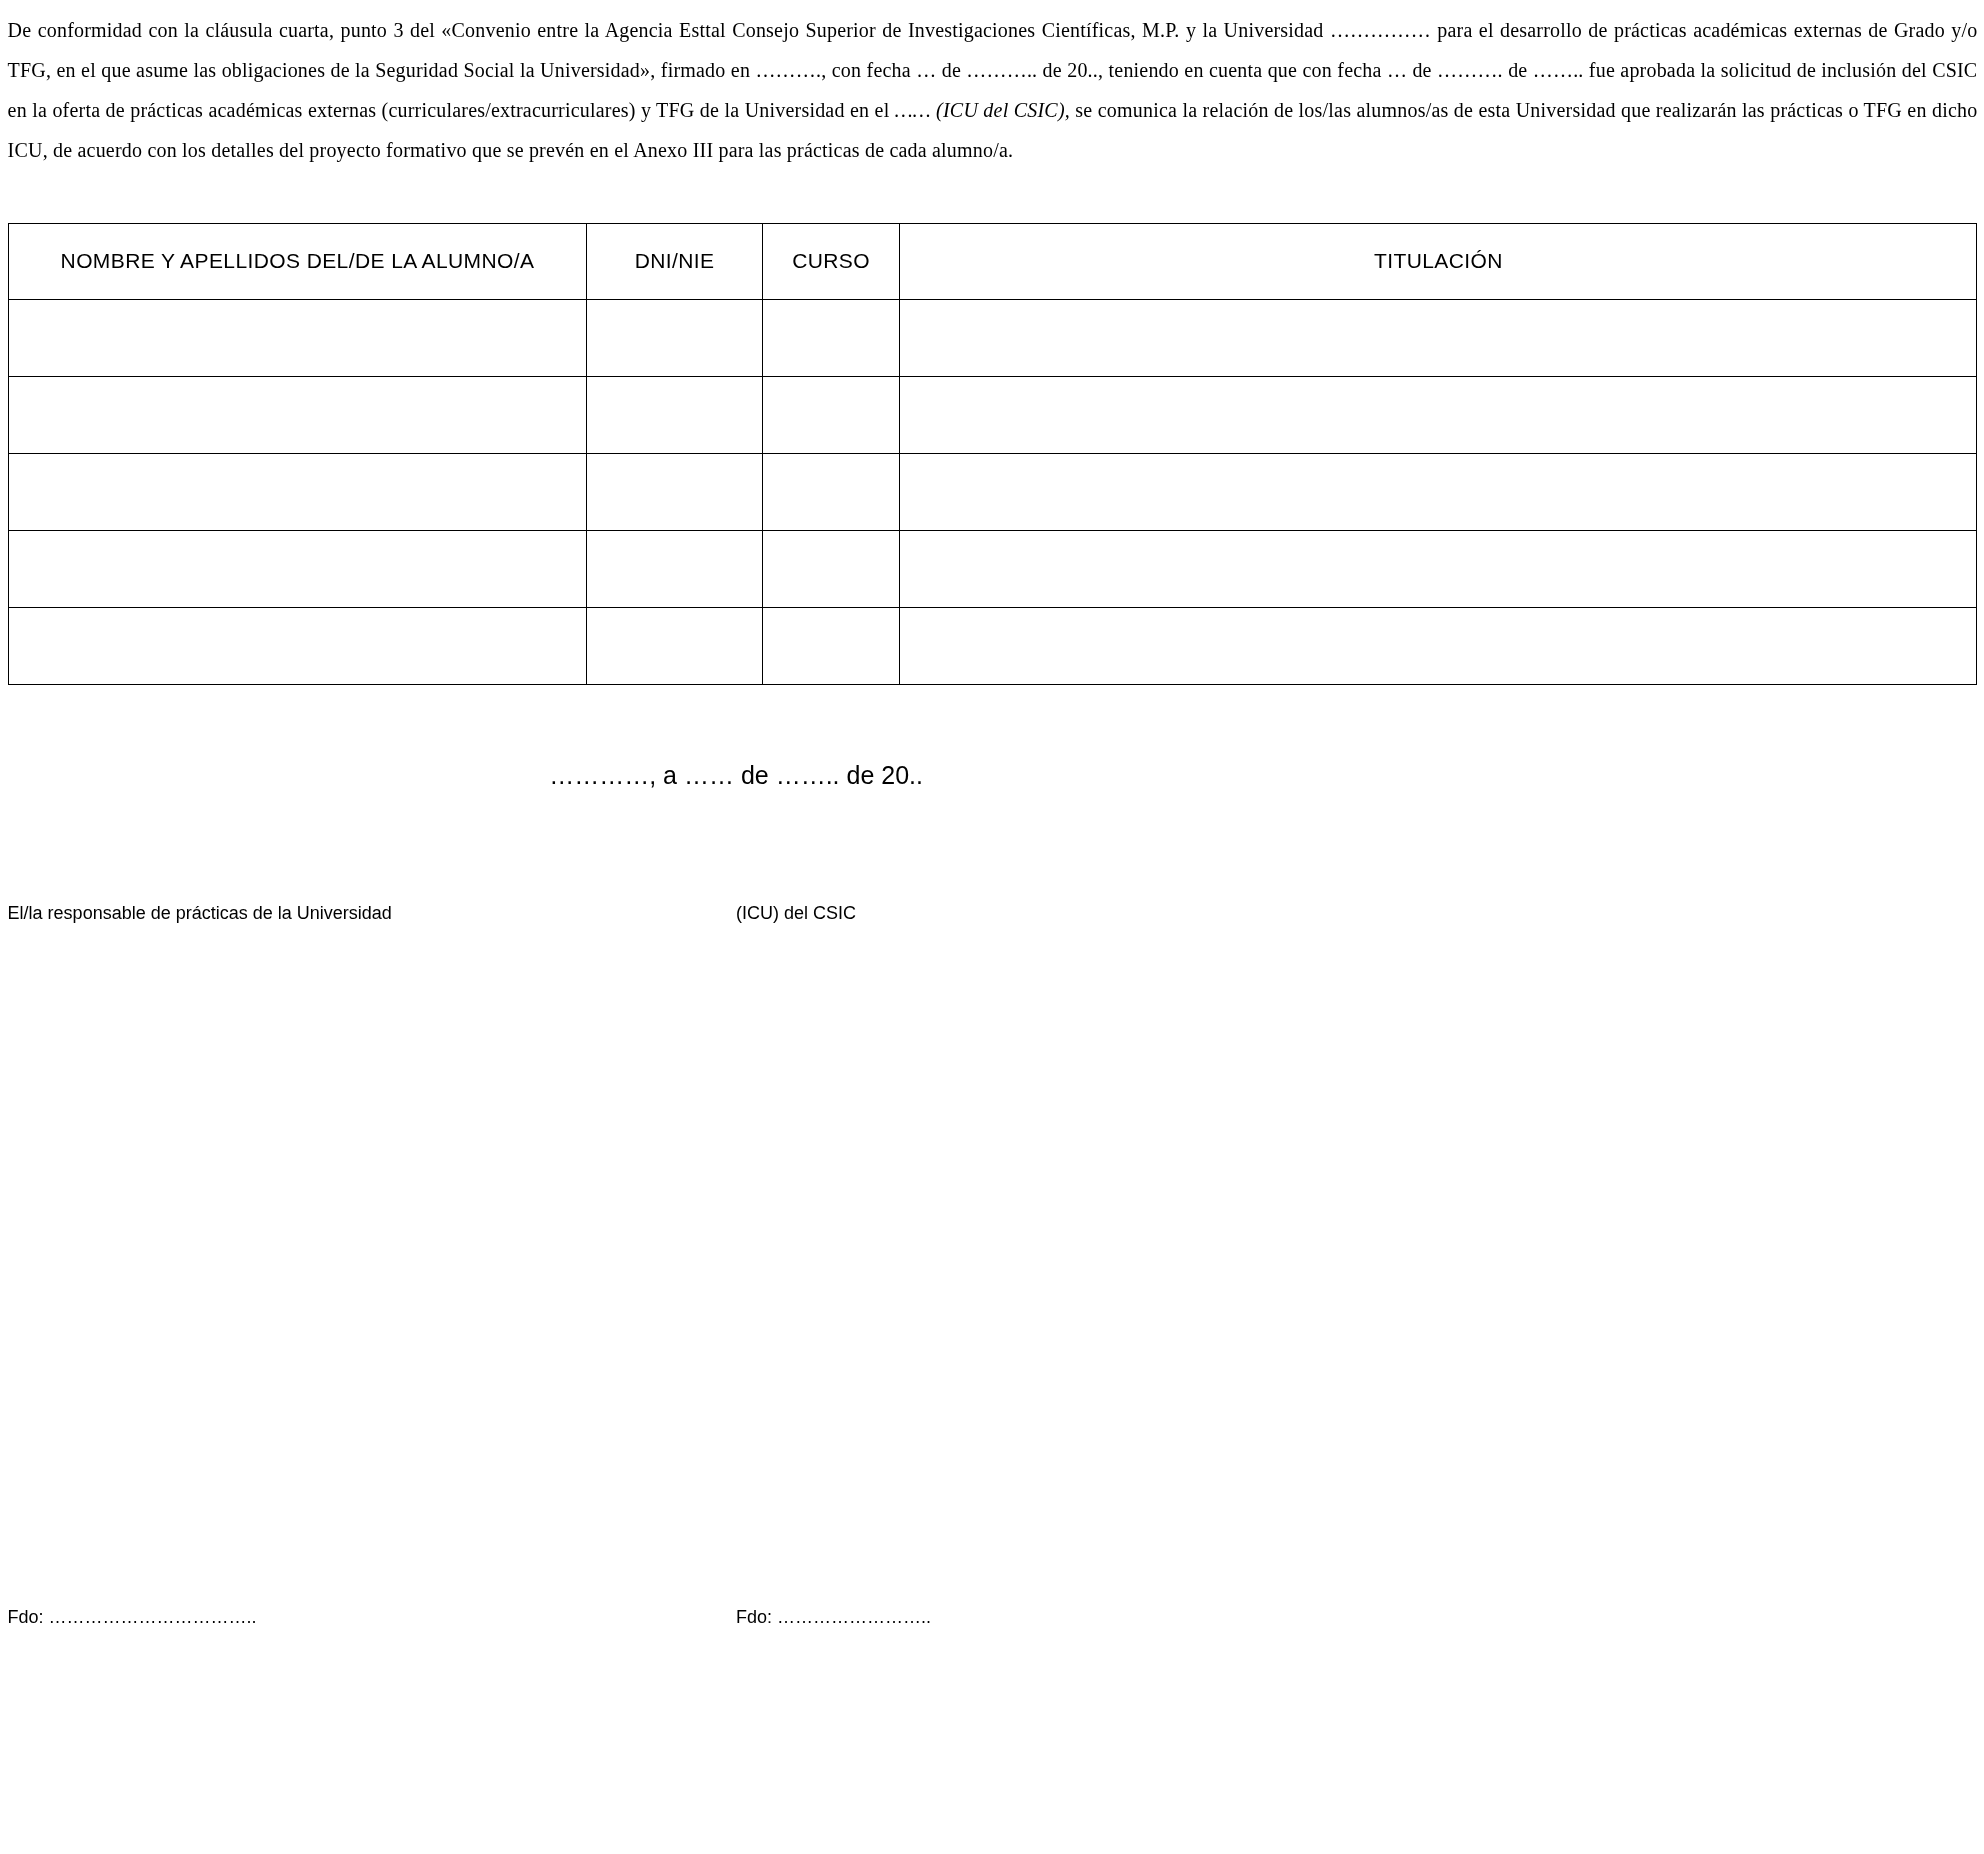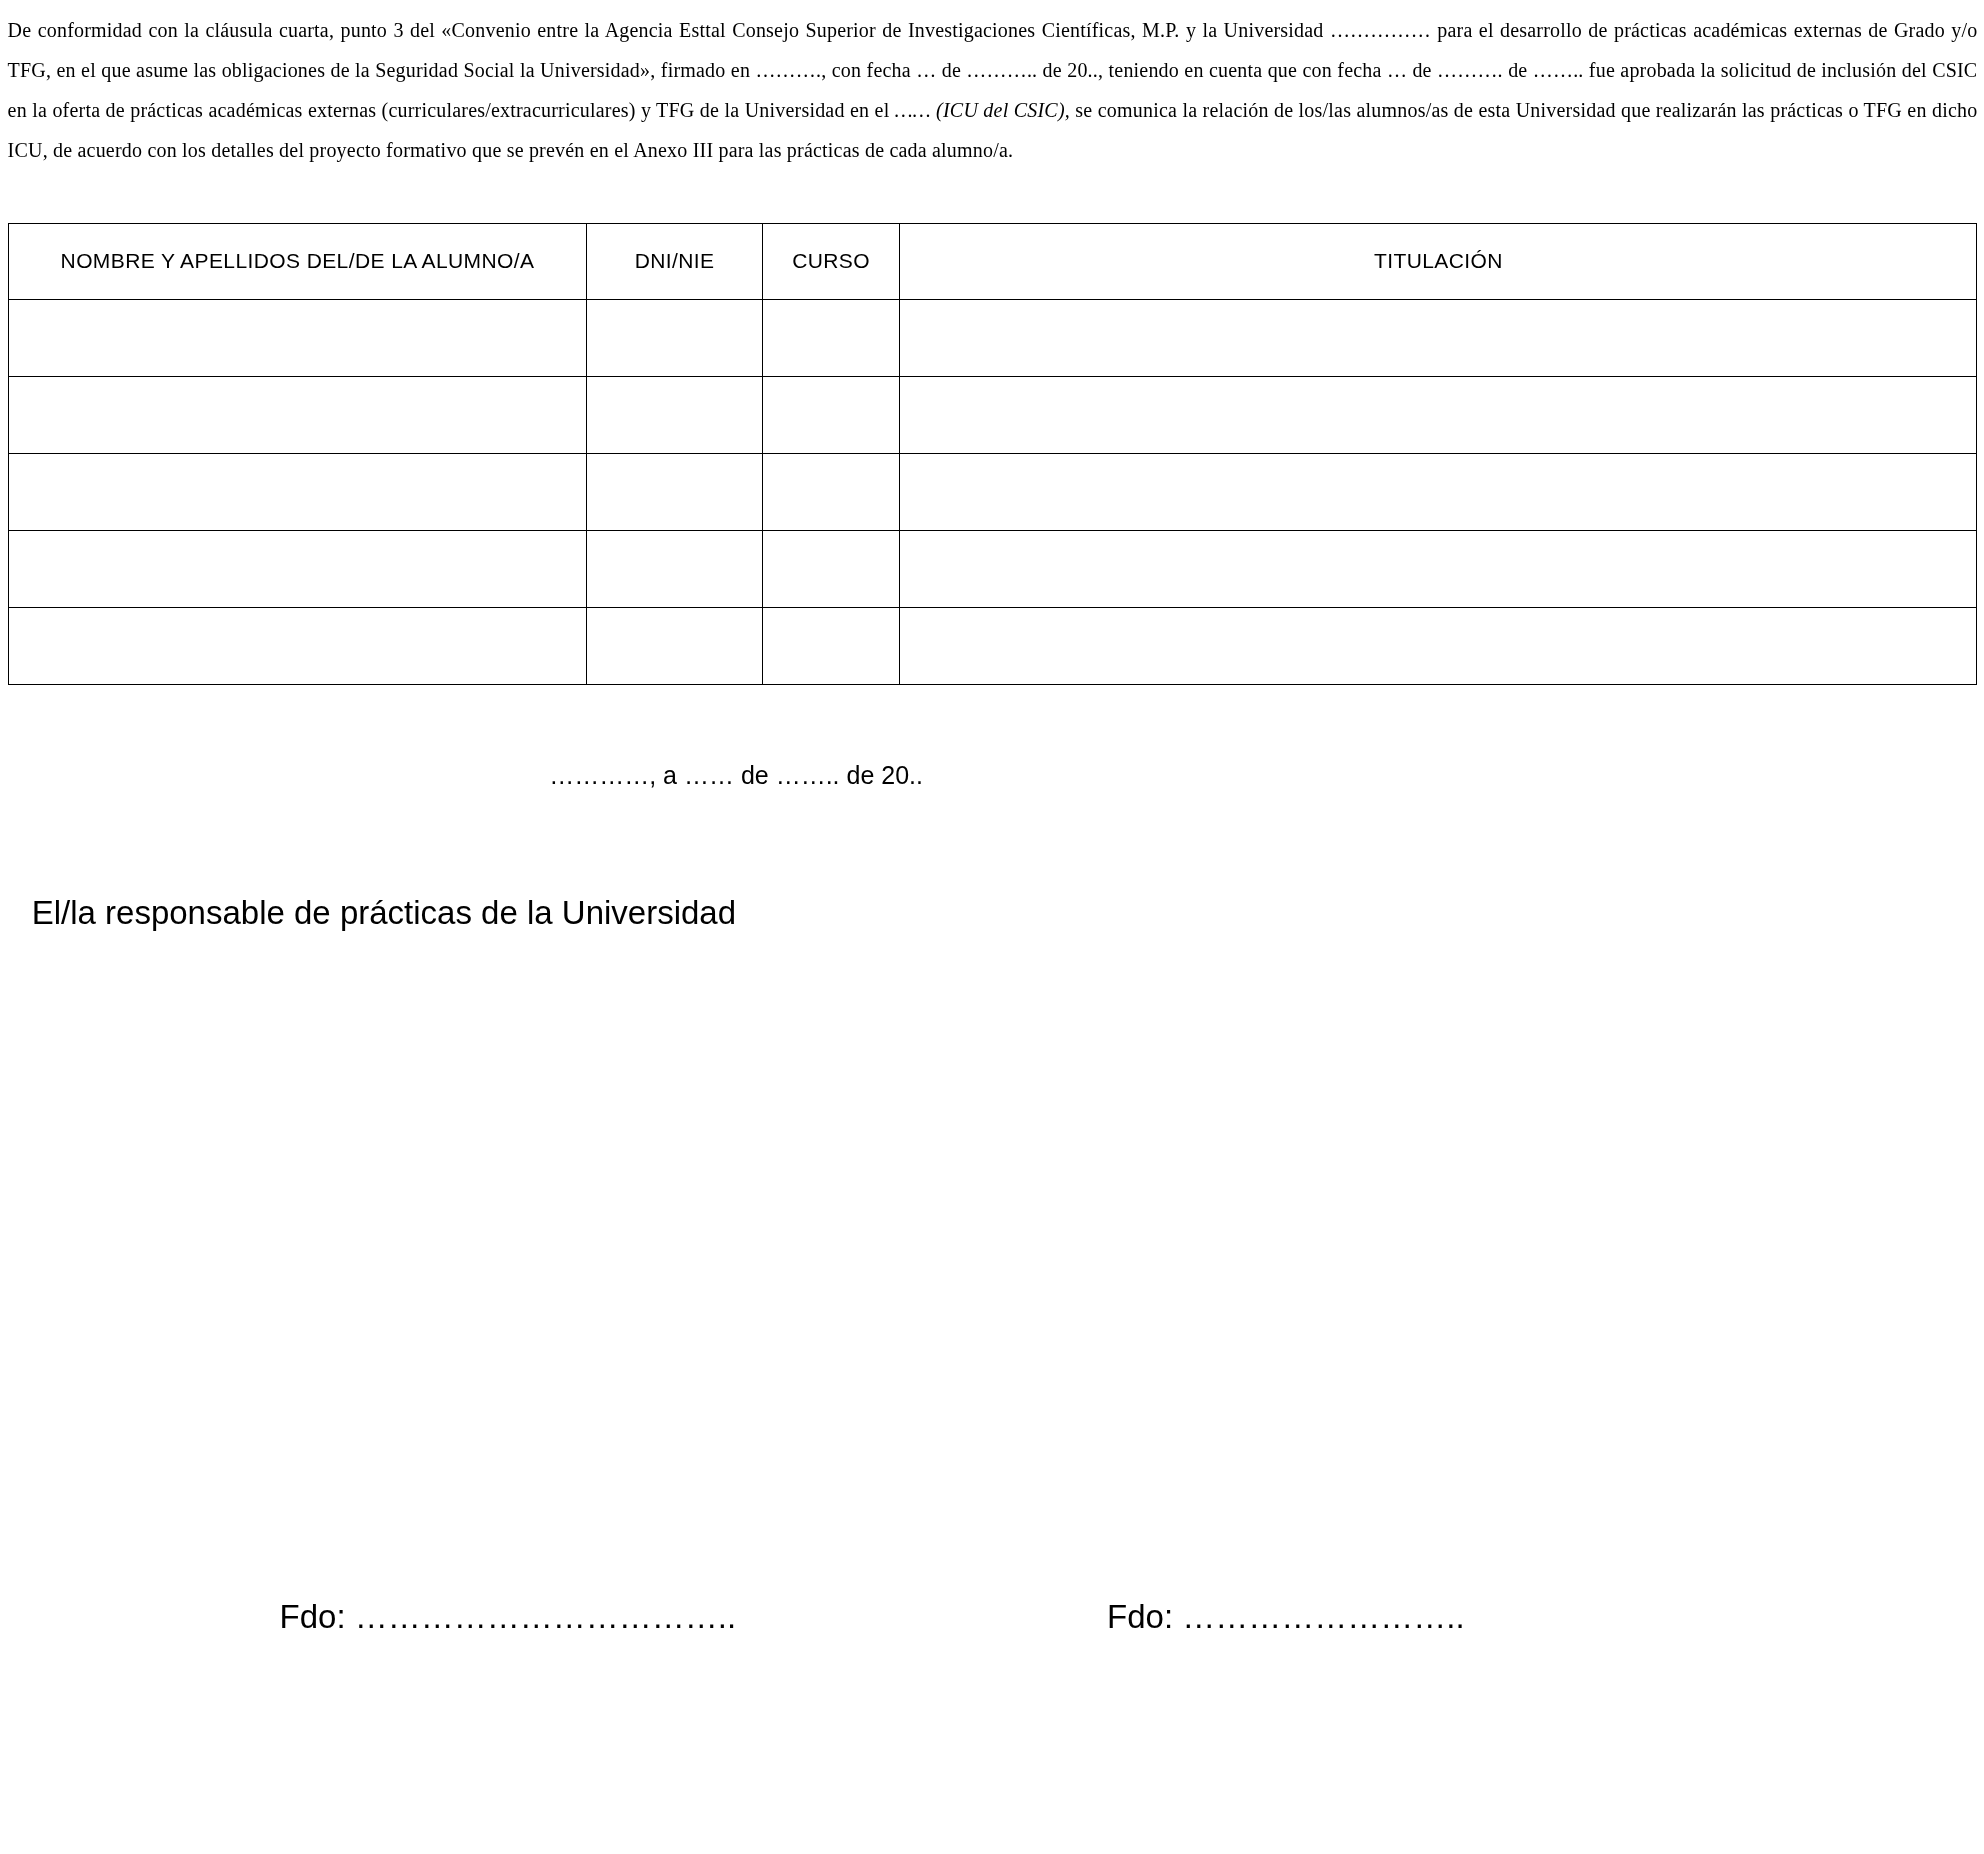--- a/index.html
+++ b/index.html
@@ -60,22 +60,22 @@
   }
 
   .sig-row {
     display: flex;
     align-items: flex-start;
   }
   .sig-row.titles { margin-top: 97px; }
   .sig-row.fdo { margin-top: 662px; }
   .sig-col {
     width: 50%;
-    text-align: right;
-    font-size: 33px;
+    text-align: left;
+    font-size: 18px;
     line-height: 42px;
   }
 </style>
 </head>
 <body>
 
 <div class="page">
 
   <p class="intro"><span>De conformidad con la cláusula cuarta, punto 3 del «Convenio entre la Agencia Esttal Consejo Superior de Investigaciones Científicas, M.P. y la Universidad …………… para el desarrollo de prácticas académicas externas de Grado y/o TFG, en el que asume las obligaciones de la Seguridad Social la Universidad», firmado en ………., con fecha … de ……….. de 20.., teniendo en cuenta que con fecha … de ………. de …….. fue aprobada la solicitud de inclusión del CSIC en la oferta de prácticas académicas externas (curriculares/extracurriculares) y TFG de la Universidad en el </span><span class="italic">…… (ICU del CSIC),</span><span> se comunica la relación de los/las alumnos/as de esta Universidad que realizarán las prácticas o TFG en dicho ICU, de acuerdo con los detalles del proyecto formativo que se prevén en el Anexo III para las prácticas de cada alumno/a.</span></p>
 
@@ -128,20 +128,21 @@
       </tbody>
   </table>
 
   <div class="narrow">
 
     <p class="date-line">…………, a …… de …….. de 20..</p>
 
     <div class="sig-row titles">
       <div class="sig-col">El/la responsable de prácticas de la Universidad</div>
       <div class="sig-col">
+        <div>(ICU) del CSIC</div>
       </div>
     </div>
 
     <div class="sig-row fdo">
       <div class="sig-col">Fdo: ……………………………..</div>
       <div class="sig-col">Fdo: ……………………..</div>
     </div>
 
   </div>
 

